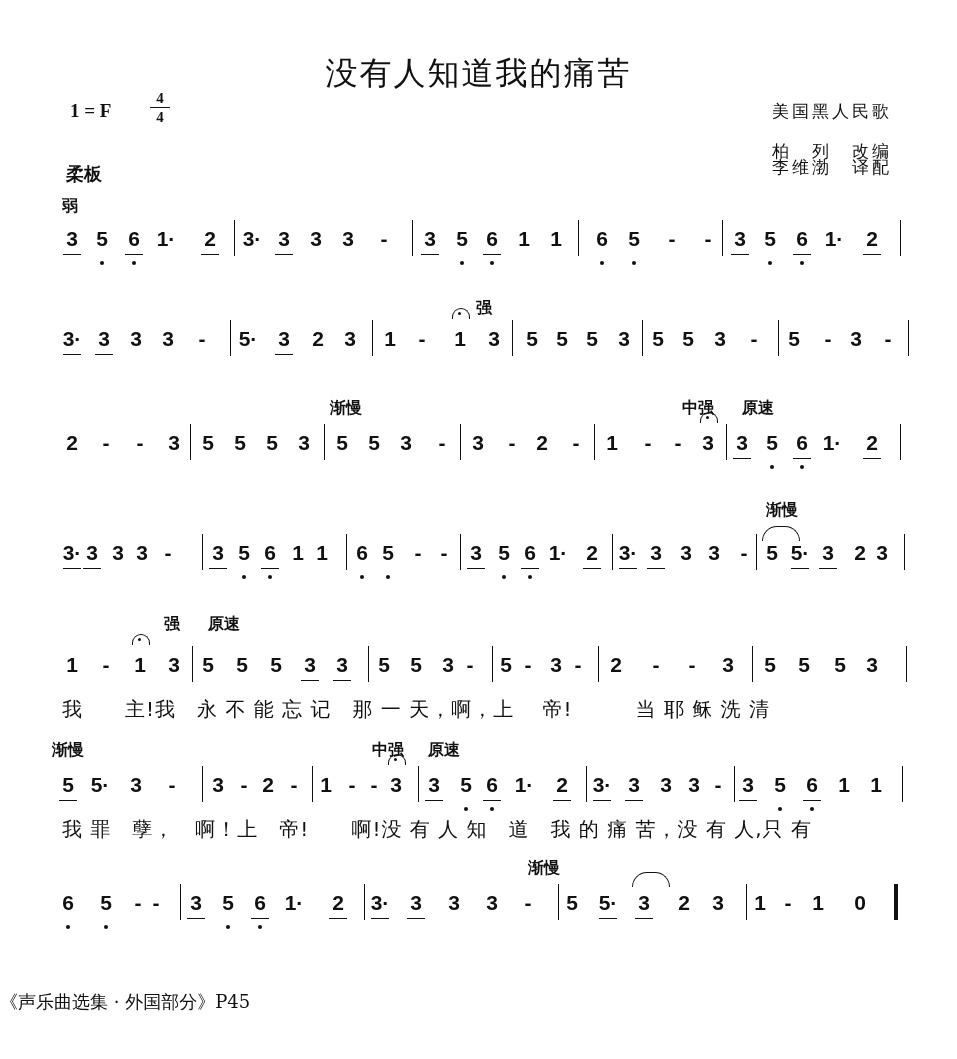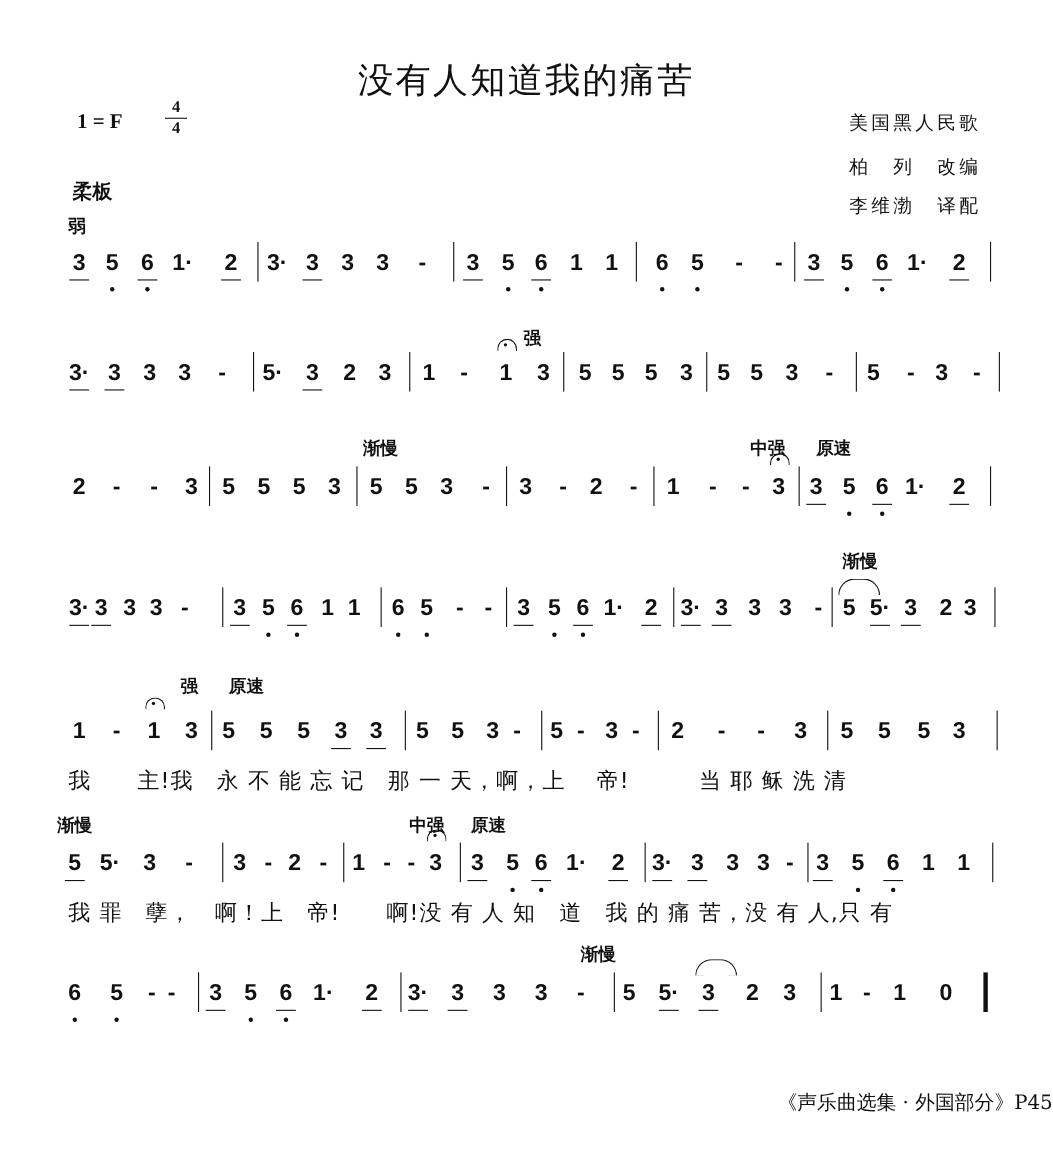--- a/index.html
+++ b/index.html
@@ -20,36 +20,36 @@
   .n.ul::after { content:""; position:absolute; left:1px; right:1px; top:30px; border-top:1.5px solid #111; }
   .n .dotb { position:absolute; left:8px; top:37px; width:4px; height:4px; border-radius:50%; background:#111; }
   .ferm { position:absolute; top:-16px; left:2px; width:16px; height:10px; border:1.5px solid #111; border-bottom:none;
           border-radius:10px 10px 0 0; }
   .ferm::after { content:""; position:absolute; left:5px; top:3px; width:3px; height:3px; border-radius:50%; background:#111; }
   .barl { position:absolute; top:-4px; width:0; height:36px; border-left:1.5px solid #111; }
   .barl.fin { border-left:4px solid #111; }
   .lyr { position:absolute; top:46px; left:0; font-size:20px; letter-spacing:1px; white-space:pre;
          font-family:"DejaVu Sans",sans-serif; }
   .slur { position:absolute; width:36px; height:14px; border:1.5px solid #111; border-bottom:none; border-radius:18px 18px 0 0; }
-  .source { position:absolute; top:990px; left:0; width:957px; text-align:right;
+  .source { position:absolute; top:990px; left:0; width:957px; text-align:left;
             font-family:"DejaVu Serif",serif; font-size:18px; }
 </style>
 </head>
 <body>
 
 <div class="title">没有人知道我的痛苦</div>
 <div class="key">1 = F</div>
 <div class="timesig">
   <span>4</span>
   <span class="bar"></span>
   <span>4</span>
 </div>
 <div class="credit" style="top:100px">美国黑人民歌</div>
 <div class="credit" style="top:140px">柏　列　改编</div>
-<div class="credit" style="top:176px">李维渤　译配</div>
+<div class="credit" style="top:156px">李维渤　译配</div>
 <div class="tempo">柔板</div>
 
 <div class="mark" style="top:196px;left:62px">弱</div>
 <div class="mark" style="top:298px;left:476px">强</div>
 <div class="mark" style="top:398px;left:330px">渐慢</div>
 <div class="mark" style="top:398px;left:682px">中强</div>
 <div class="mark" style="top:398px;left:742px">原速</div>
 <div class="mark" style="top:500px;left:766px">渐慢</div>
 <div class="mark" style="top:614px;left:164px">强</div>
 <div class="mark" style="top:614px;left:208px">原速</div>

